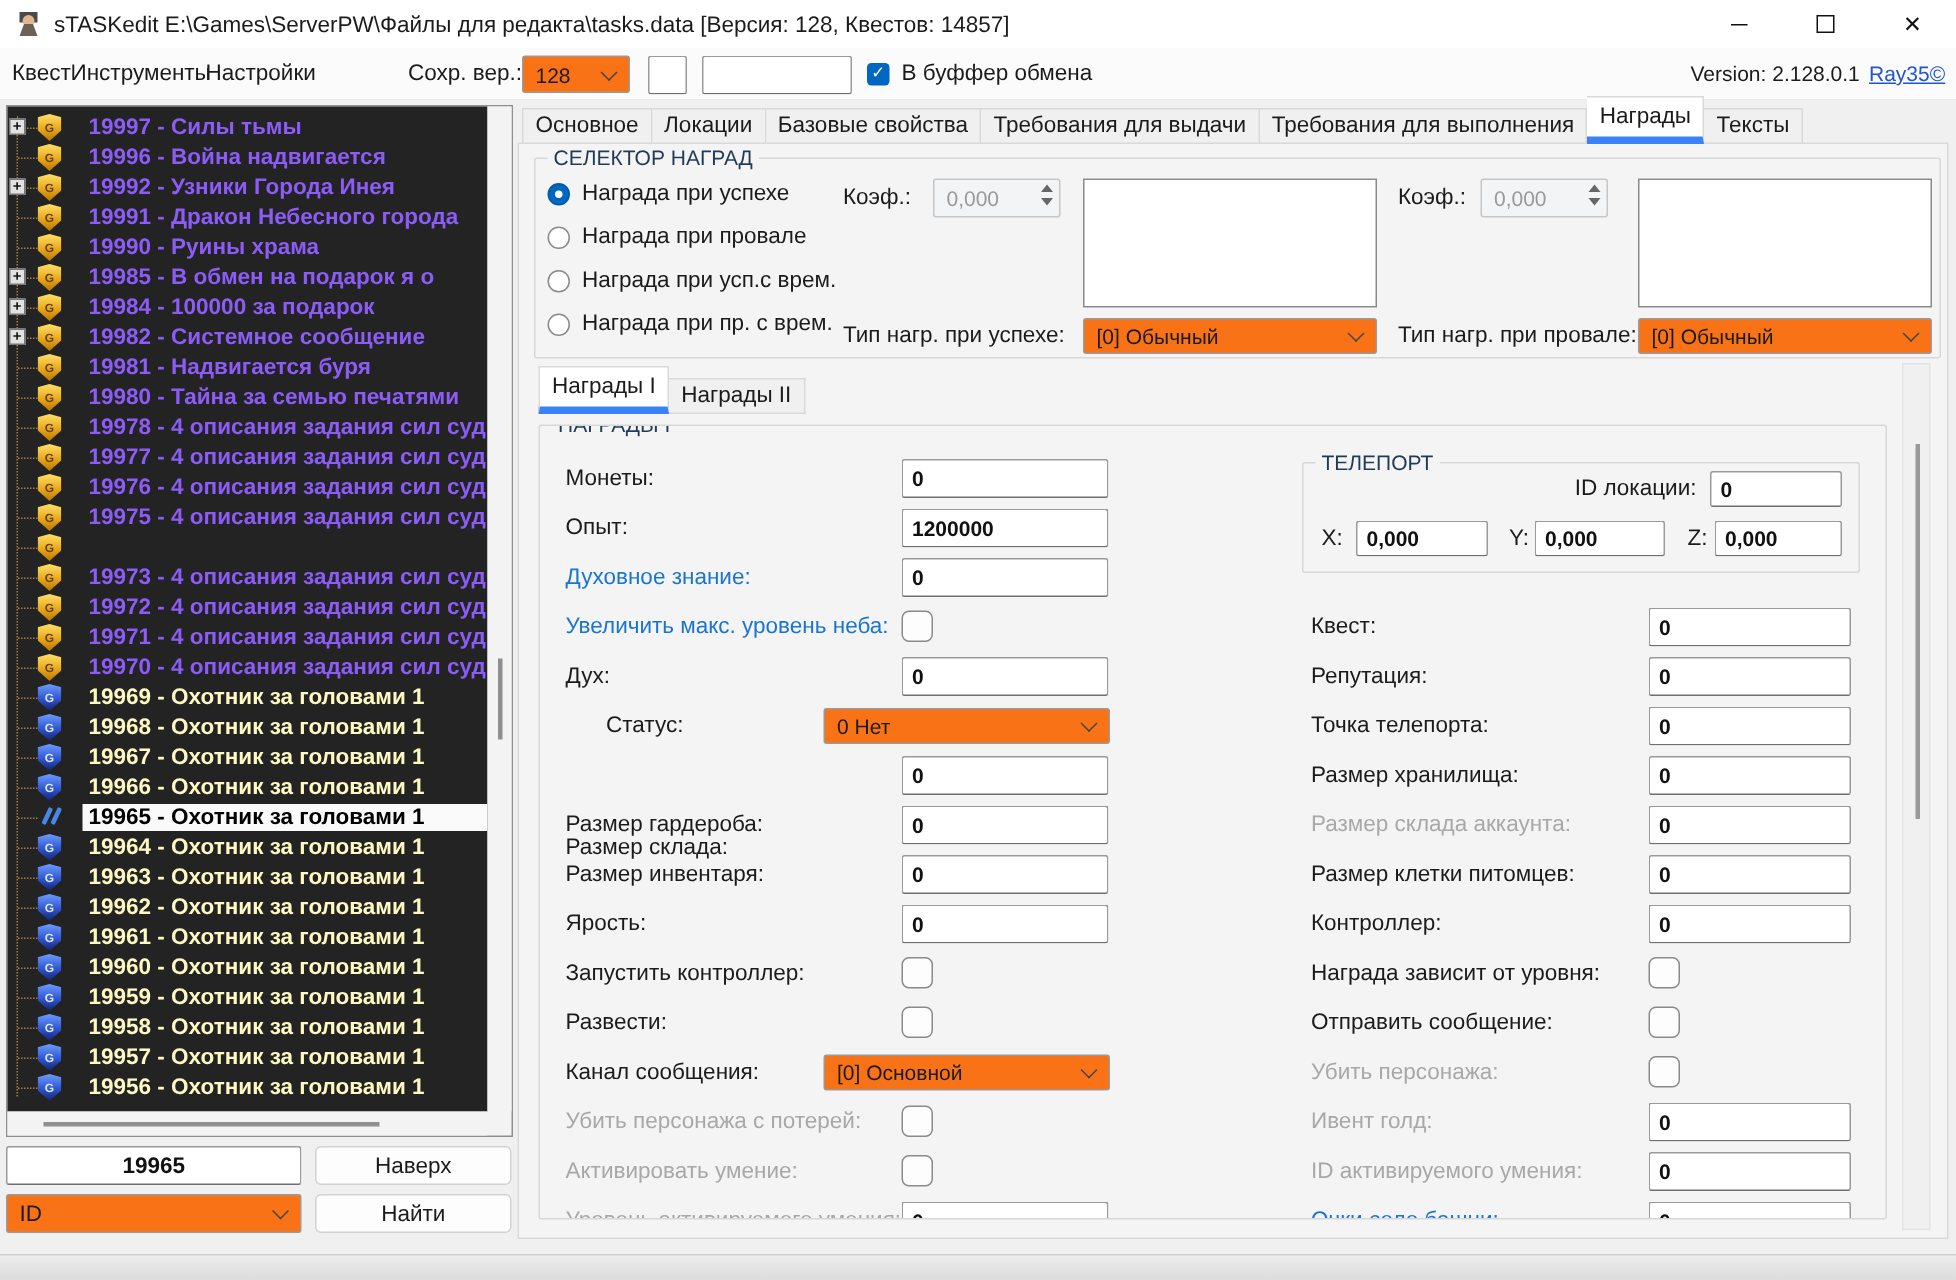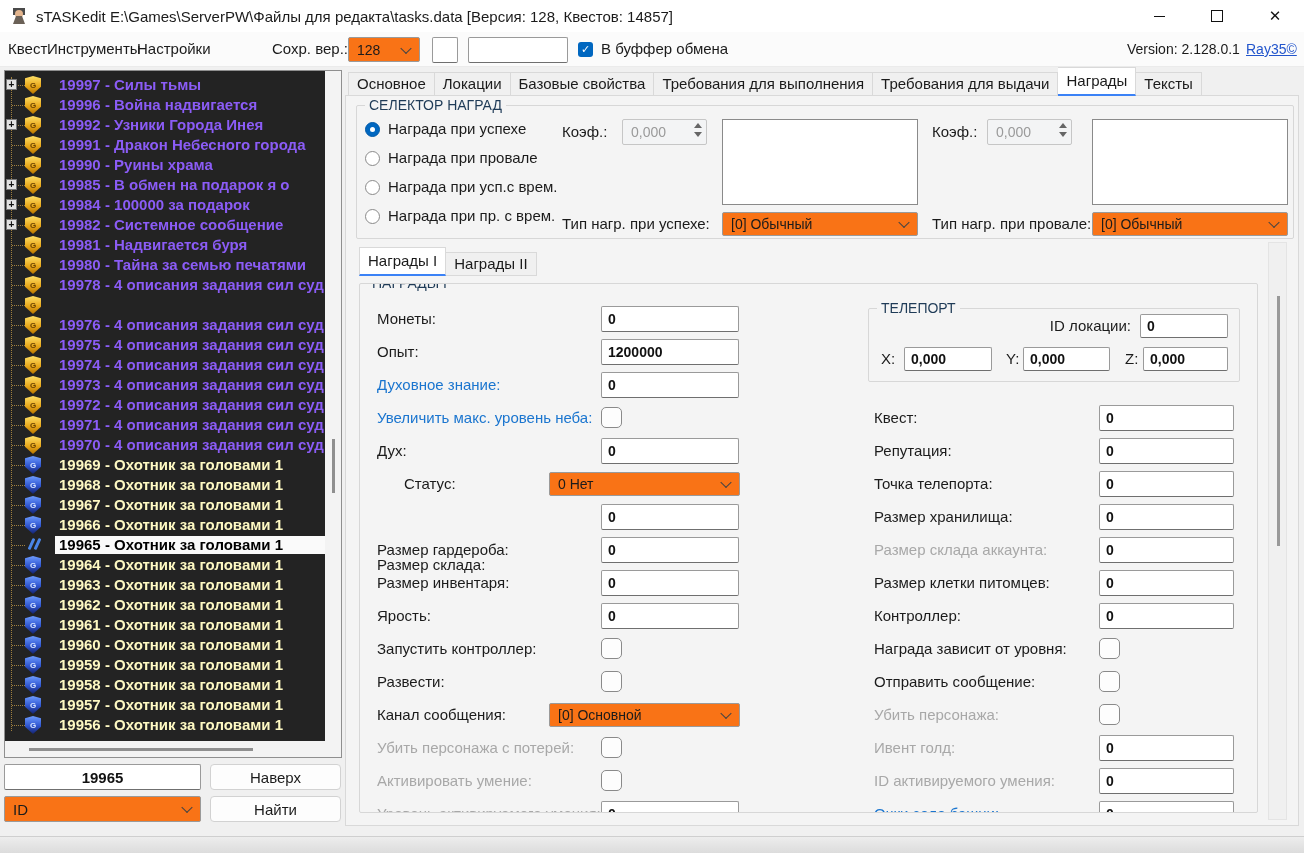--- a/index.html
+++ b/index.html
@@ -57,21 +57,21 @@
        display:flex;align-items:center;justify-content:center;box-sizing:border-box}
   #btn-up{left:210px;top:764px;width:131px;height:26px}
   #btn-find{left:210px;top:796px;width:131px;height:26px}
   #combo-filter{left:4px;top:796px;width:197px;height:26px;font-size:15px}
   .statusbar{position:absolute;left:0;top:836px;width:100%;height:17px;background:linear-gradient(#ededed,#dcdcdc);
              border-top:1px solid #cfcfcf;box-sizing:border-box}
   
   .tabstrip{position:absolute;left:348px;top:71px;height:25px;display:flex;align-items:flex-end;z-index:3}
   .tab{height:22px;line-height:22px;padding:0 8px;font-size:15px;background:#f0f0f0;border:1px solid #d9d9d9;border-left:none;white-space:nowrap}
   .tab:first-child{border-left:1px solid #d9d9d9}
-  .tab.selected{background:#fff;height:26px;line-height:26px;border-bottom:2px solid #3b82f6}
+  .tab.selected{background:#fff;height:26px;line-height:26px;border-bottom:5px solid #3b82f6}
   .panel{position:absolute;left:345px;top:95px;width:954px;height:731px;background:#f4f4f4;border:1px solid #d9d9d9;box-sizing:border-box;z-index:1}
   .gbox{position:absolute;border:1px solid #d7d7d7;border-radius:2px;box-sizing:border-box}
   .gtitle{position:absolute;top:-9px;left:8px;background:#f4f4f4;padding:0 4px;font-size:14px;color:#1f3b57;white-space:nowrap}
   
   .radio{position:absolute;left:8px;width:15px;height:15px;border-radius:50%;background:#fff;border:1px solid #8a8a8a;box-sizing:border-box}
   .radio.checked{background:#0067c0;border-color:#0059a8}
   .radio.checked::after{content:"";position:absolute;left:4px;top:4px;width:5px;height:5px;border-radius:50%;background:#fff}
   .rlabel{position:absolute;left:31px;font-size:15px;line-height:16px;white-space:nowrap}
   .spinner{position:absolute;background:#f3f4f5;border:1px solid #c6c6c6;border-radius:2px;box-sizing:border-box;
            display:flex;align-items:center;color:#9a9a9a;font-size:14px;padding-left:8px}
@@ -187,35 +187,35 @@
             <span class="tlabel">19980 - Тайна за семью печатями</span>
           </div>
           <div class="trow" style="top: 204px;">
             <span class="stub"></span>
             <span class="ticon gold">G</span>
             <span class="tlabel">19978 - 4 описания задания сил суд</span>
           </div>
           <div class="trow" style="top: 224px;">
             <span class="stub"></span>
             <span class="ticon gold">G</span>
+            <span class="tlabel">19977 - 4 описания задания сил суд</span>
           </div>
           <div class="trow" style="top: 244px;">
             <span class="stub"></span>
             <span class="ticon gold">G</span>
             <span class="tlabel">19976 - 4 описания задания сил суд</span>
           </div>
           <div class="trow" style="top: 264px;">
             <span class="stub"></span>
             <span class="ticon gold">G</span>
             <span class="tlabel">19975 - 4 описания задания сил суд</span>
           </div>
           <div class="trow" style="top: 284px;">
             <span class="stub"></span>
             <span class="ticon gold">G</span>
-            <span class="tlabel">19974 - 4 описания задания сил суд</span>
           </div>
           <div class="trow" style="top: 304px;">
             <span class="stub"></span>
             <span class="ticon gold">G</span>
             <span class="tlabel">19973 - 4 описания задания сил суд</span>
           </div>
           <div class="trow" style="top: 324px;">
             <span class="stub"></span>
             <span class="ticon gold">G</span>
             <span class="tlabel">19972 - 4 описания задания сил суд</span>
@@ -320,22 +320,22 @@
     <span class="chev"></span>
   </div>
   <div class="btn" id="btn-find">Найти</div>
 
   <div class="statusbar"></div>
 
   <div class="tabstrip" id="main-tabs">
       <div class="tab">Основное</div>
       <div class="tab">Локации</div>
       <div class="tab">Базовые свойства</div>
+      <div class="tab">Требования для выдачи</div>
       <div class="tab">Требования для выполнения</div>
-      <div class="tab">Требования для выдачи</div>
       <div class="tab selected">Награды</div>
       <div class="tab">Тексты</div>
     </div>
 
   <div class="panel">
 
     <div class="gbox" style="left:10px;top:9px;width:938px;height:134px">
       <span class="gtitle">СЕЛЕКТОР НАГРАД</span>
 
       <div class="radio checked" style="top:16px"></div>

